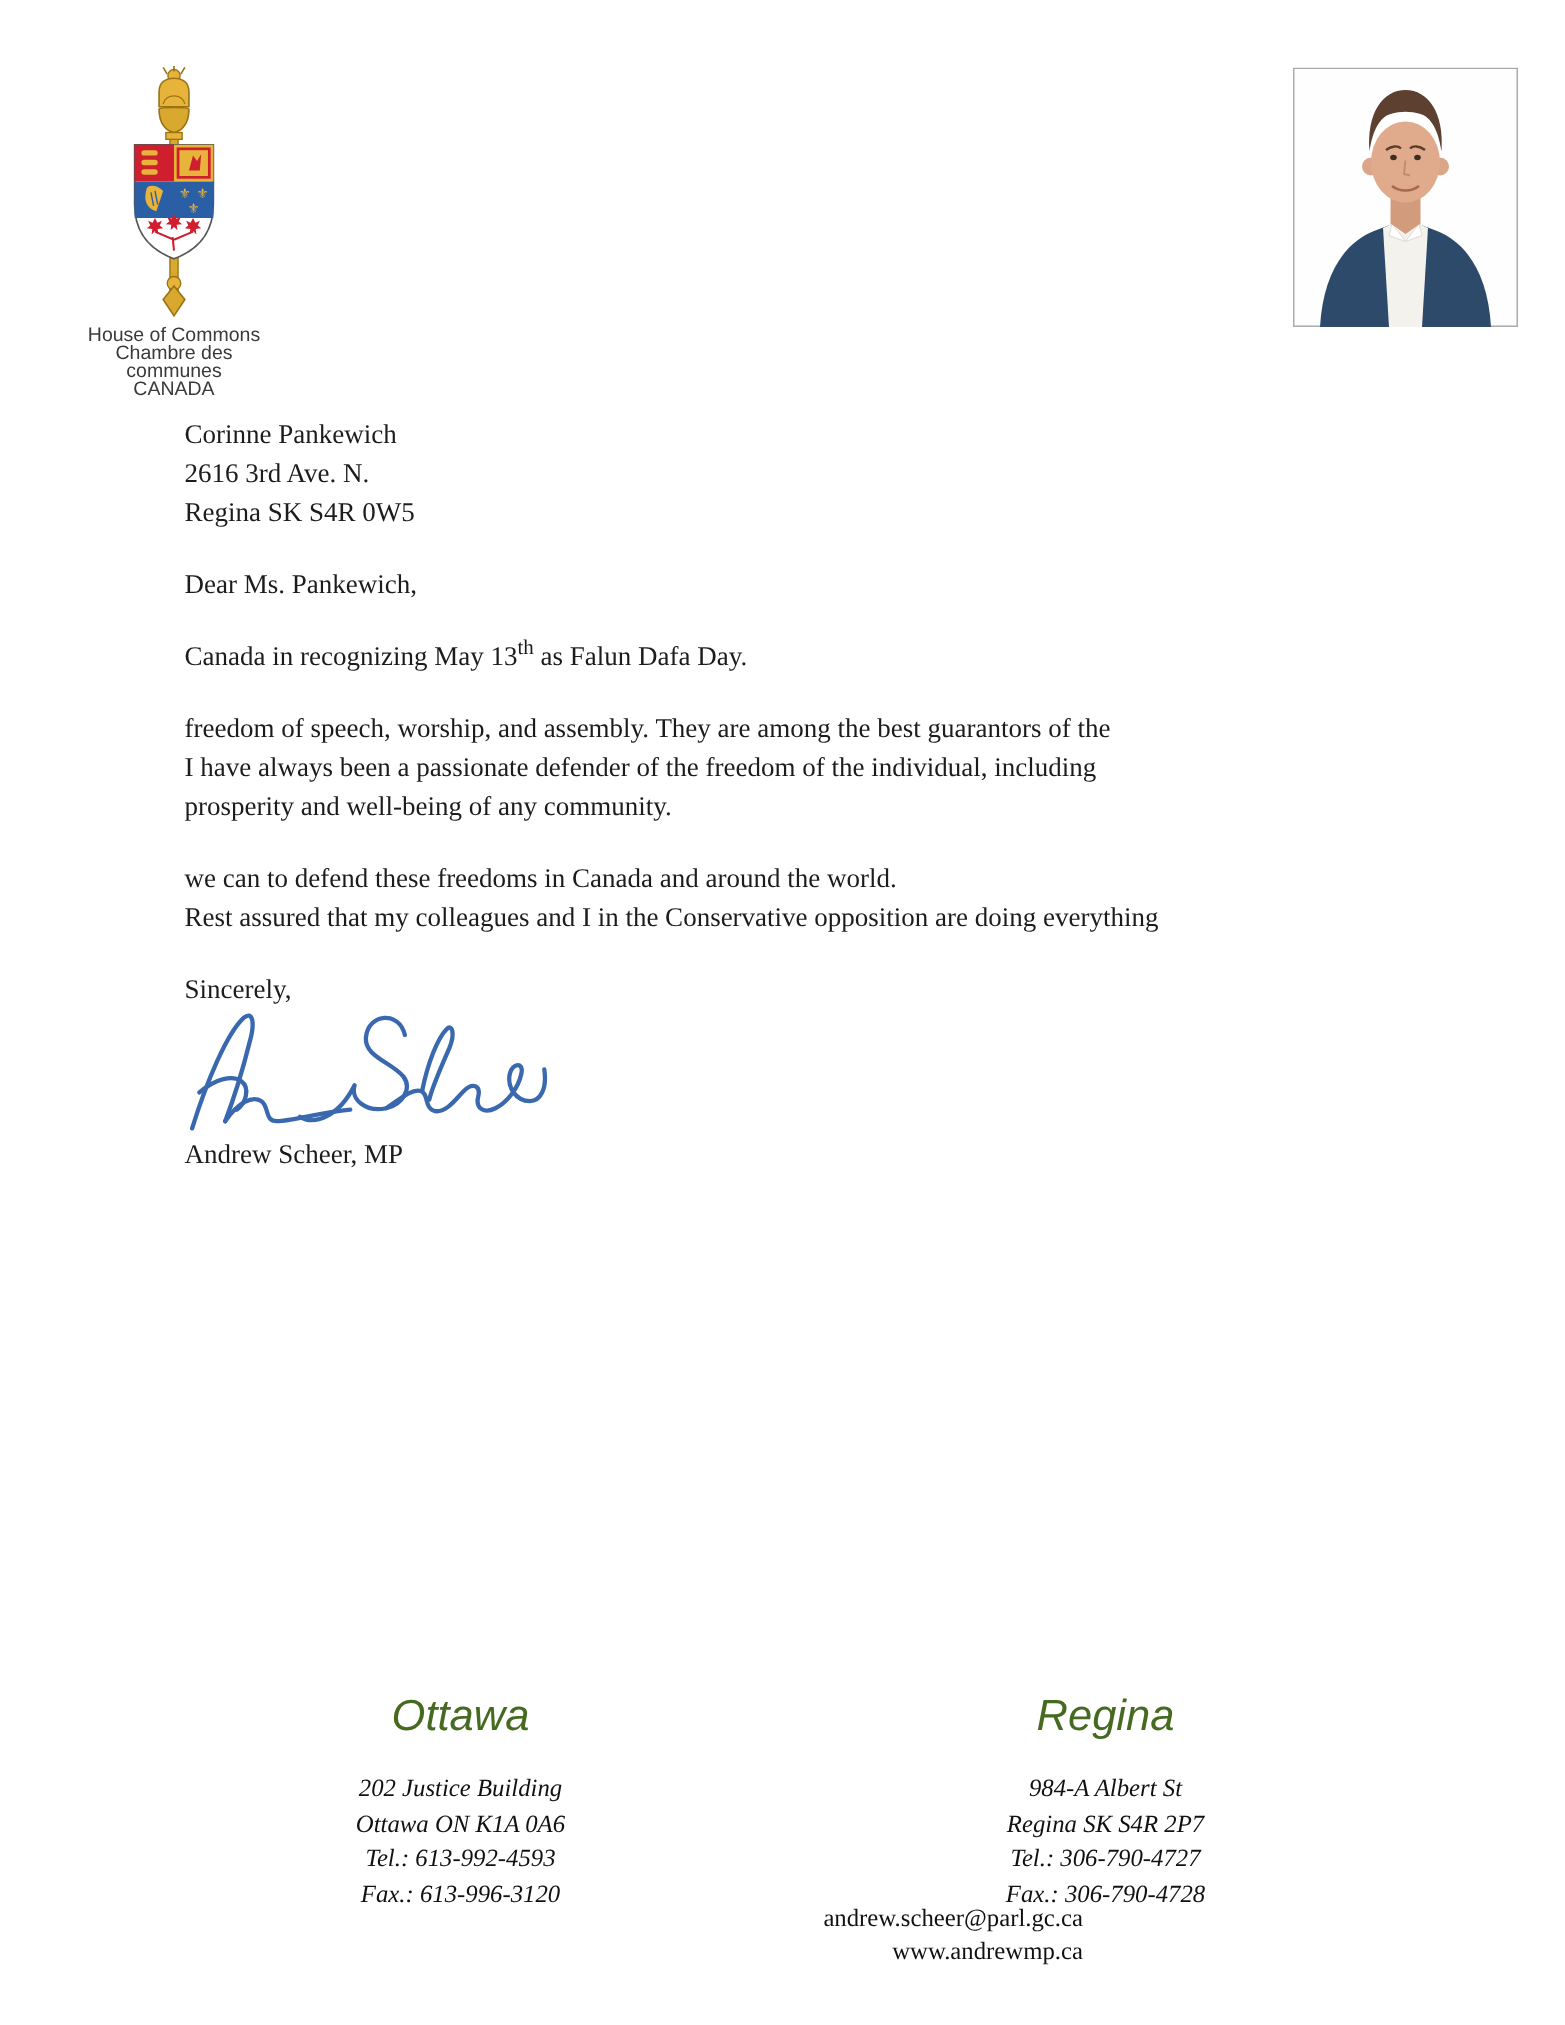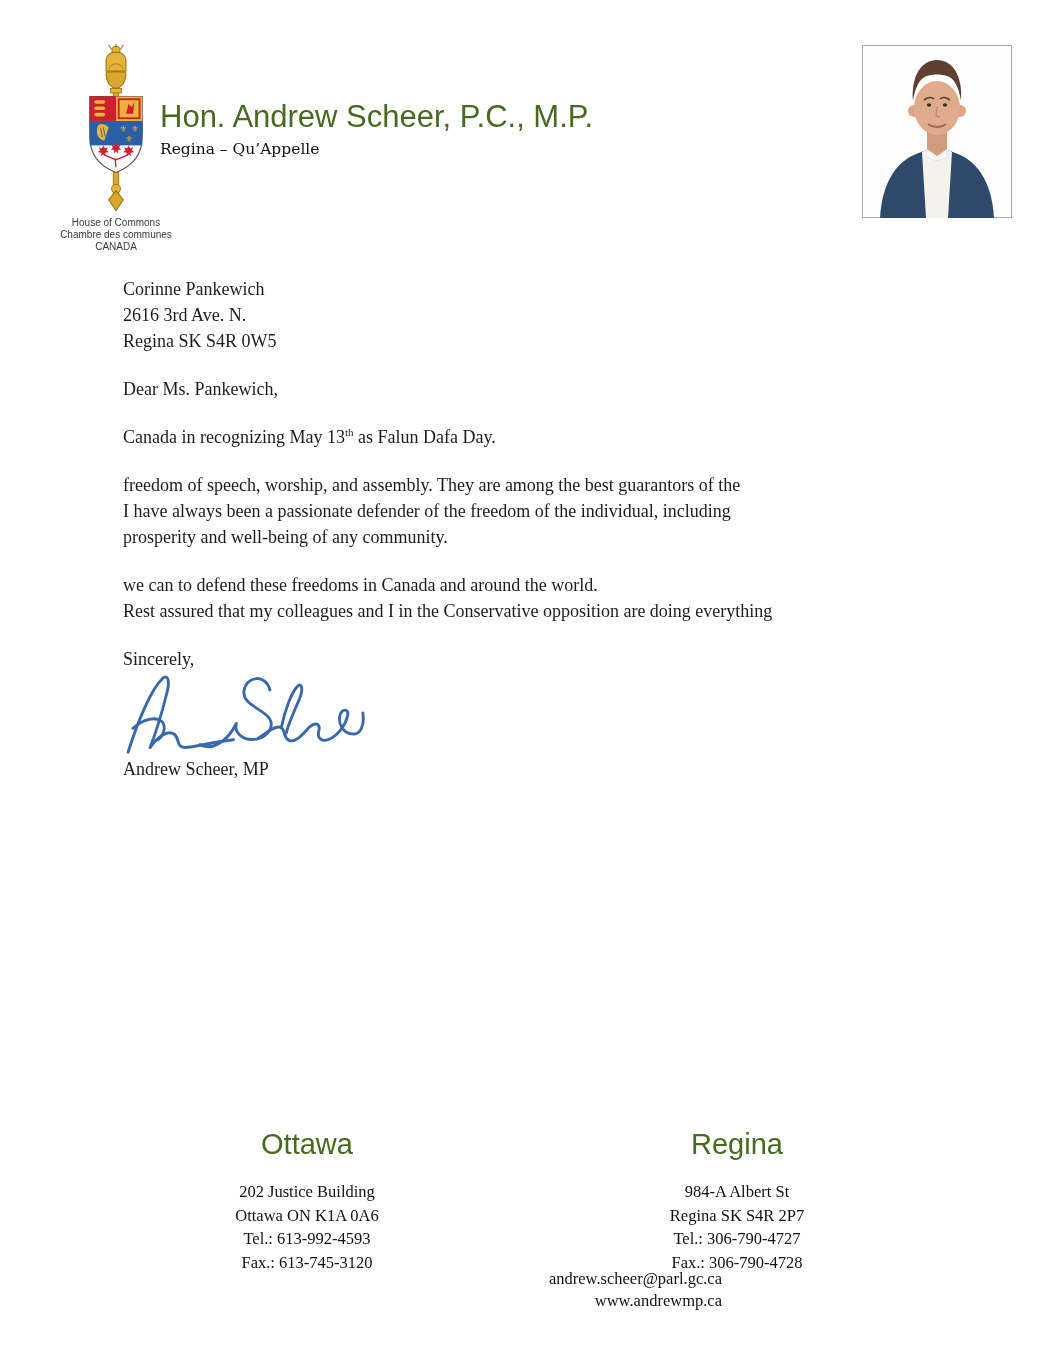--- a/index.html
+++ b/index.html
@@ -23,21 +23,21 @@
   .emblem{
     position:absolute;
     left:54px; top:44px;
     width:124px;
     text-align:center;
   }
   .emblem svg{display:block;margin:0 auto;}
   .emblem-text{
     margin-top:1px;
     font-family:"Liberation Sans", sans-serif;
-    font-size:10px;
+    font-size:13px;
     line-height:12px;
     color:#3a3a3a;
   }
   .header-text{
     position:absolute;
     left:160px; top:98px;
   }
   .mp-name{
     font-family:"Liberation Sans", sans-serif;
     font-size:31px;
@@ -61,34 +61,35 @@
   
   .letter{
     position:absolute;
     left:123px; top:276px;
     width:805px;
     font-size:18px;
     line-height:26px;
   }
   .block{margin:0 0 22px 0;}
   .sup{
-    font-size:11px;
+    font-size:14px;
     vertical-align:super;
     line-height:0;
   }
   .signature-wrap{
     margin:-6px 0 0 -4px;
     height:90px;
   }
 
   
   .office{
     position:absolute;
     width:300px;
     text-align:center;
+    font-style:italic;
   }
   .office-ottawa{left:157px; top:1126px;}
   .office-regina{left:587px; top:1126px;}
   .office-city{
     font-family:"Liberation Sans", sans-serif;
     font-size:29px;
     line-height:36px;
     color:var(--green);
   }
   .office-lines{
@@ -156,24 +157,20 @@
       <circle cx="52" cy="160" r="5" fill="#e8b33b" stroke="#9a7414" stroke-width="1"></circle>
       <path d="M52,162 L60,172 L52,184 L44,172 Z" fill="#d9a92f" stroke="#9a7414" stroke-width="1.2"></path>
     </svg>
     <div class="emblem-text">
       <div>House of Commons</div>
       <div>Chambre des communes</div>
       <div>CANADA</div>
     </div>
   </div>
 
-  <div class="header-text">
-    <div class="mp-name">Hon. Andrew Scheer, P.C., M.P.</div>
-    <div class="riding">Regina – Qu’Appelle</div>
-  </div>
 
   <div class="photo">
     <svg width="150" height="173" viewBox="0 0 150 173">
       <rect x="0.5" y="0.5" width="149" height="172" fill="#fefefe" stroke="#ababab" stroke-width="1"></rect>
 
       <path d="M18,173 C20,138 34,117 54,109 L75,101 L96,109 C116,117 130,138 132,173 Z" fill="#2d4a6b"></path>
       <path d="M60,108 L75,128 L90,108" fill="none" stroke="#22394f" stroke-width="2"></path>
 
       <path d="M60,107 L75,100 L90,107 L86,173 L64,173 Z" fill="#f4f2ec"></path>
       <path d="M66,104 L75,116 L64,112 Z" fill="#ffffff" stroke="#ddd8cc" stroke-width="0.6"></path>
@@ -241,21 +238,21 @@
 
     <div>Andrew Scheer, MP</div>
   </div>
 
   <div class="office office-ottawa">
     <div class="office-city">Ottawa</div>
     <div class="office-lines">
       <div>202 Justice Building</div>
       <div>Ottawa ON K1A 0A6</div>
       <div>Tel.: 613-992-4593</div>
-      <div>Fax.: 613-745-3120</div>
+      <div>Fax.: 613-996-3120</div>
     </div>
   </div>
 
   <div class="office office-regina">
     <div class="office-city">Regina</div>
     <div class="office-lines">
       <div>984-A Albert St</div>
       <div>Regina SK S4R 2P7</div>
       <div>Tel.: 306-790-4727</div>
       <div>Fax.: 306-790-4728</div>

